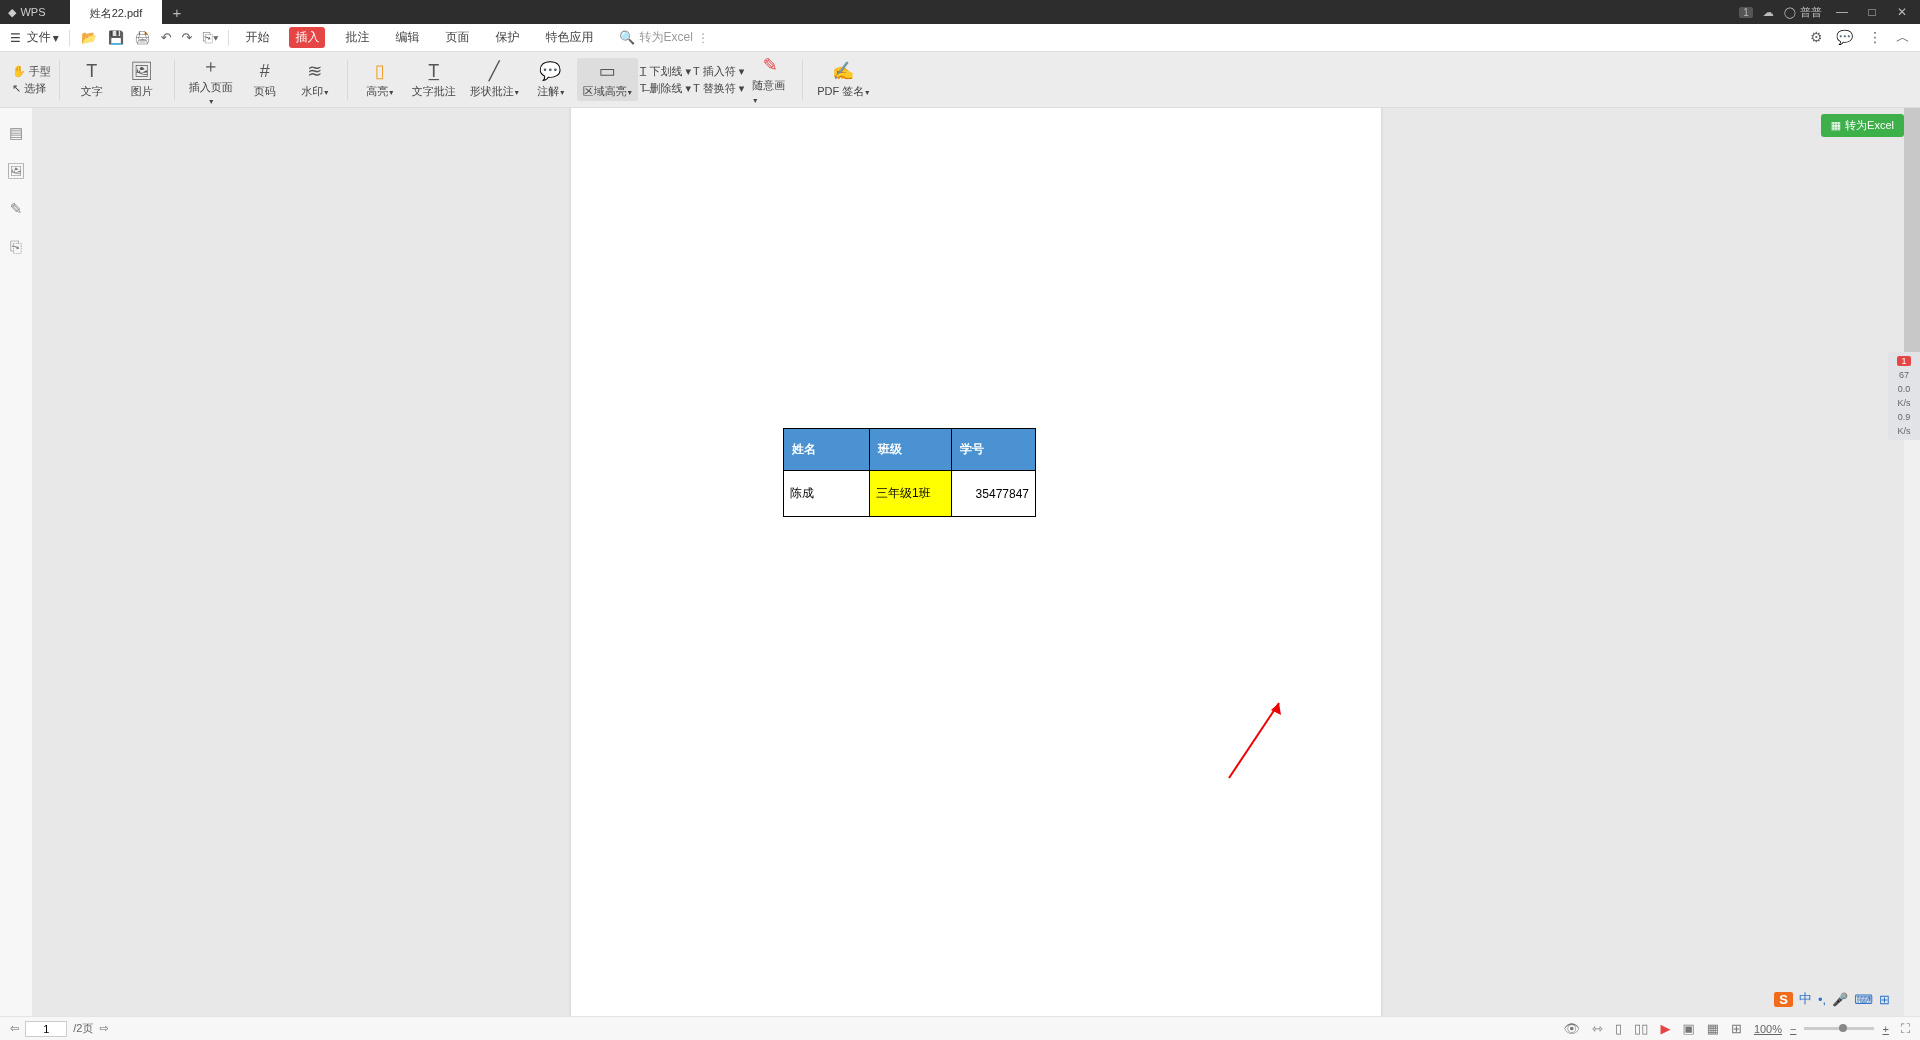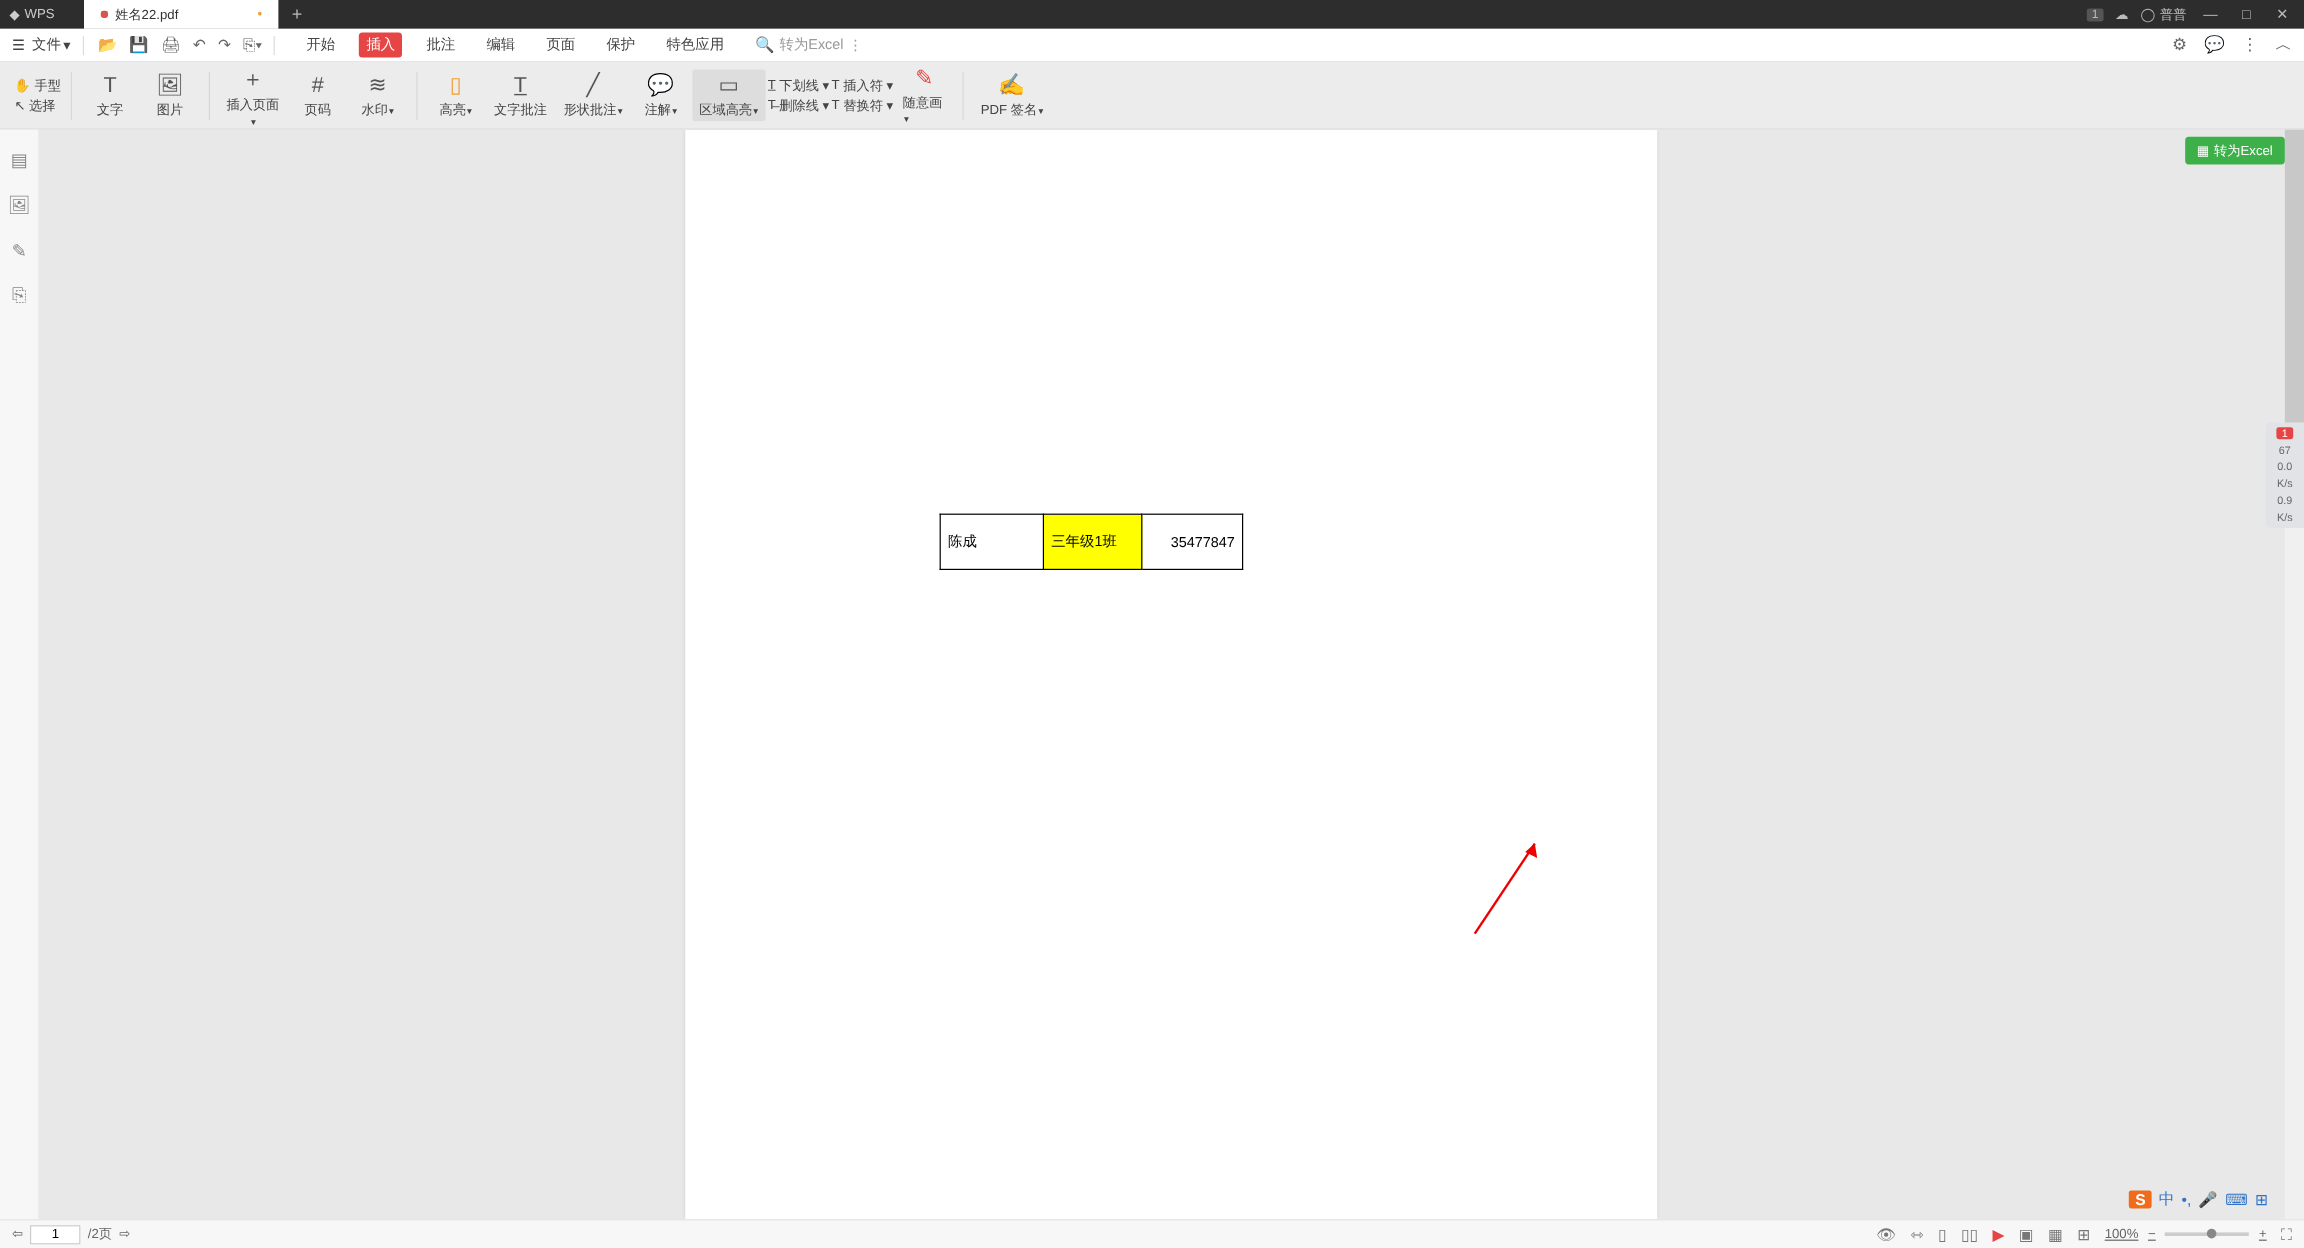--- a/index.html
+++ b/index.html
@@ -1,34 +1,34 @@
 <!DOCTYPE html>
 <html><head>
 <meta charset="utf-8">
 <style>
 *{box-sizing:border-box;margin:0;padding:0;font-family:"Microsoft YaHei",Arial,sans-serif;}
 body{background:#f0f0f0;width:1920px;height:1040px;overflow:hidden;position:relative;}
 
 .titlebar{height:24px;background:#2d2d2d;display:flex;align-items:center;color:#fff;font-size:11px;}
 .titlebar .wps-logo{width:70px;padding-left:8px;display:flex;align-items:center;gap:4px;color:#ccc;}
-.titlebar .tab{background:#fff;color:#333;height:24px;display:flex;align-items:center;padding:0 14px;gap:6px;}
+.titlebar .tab{background:#fff;color:#333;height:24px;display:flex;align-items:center;padding:0 14px;gap:6px;flex-direction:column;}
 .titlebar .tab .dot{width:6px;height:6px;background:#d9534f;border-radius:2px;}
 .titlebar .tab .text{font-size:11px;}
 .titlebar .tab .mod{color:#f0a030;margin-left:60px;}
 .titlebar .newtab{width:30px;text-align:center;color:#bbb;font-size:15px;}
 .titlebar .right{margin-left:auto;display:flex;align-items:center;gap:10px;padding-right:8px;color:#bbb;}
 .titlebar .right .userarea{display:flex;align-items:center;gap:4px;}
 .titlebar .right .winbtn{width:20px;text-align:center;font-size:12px;}
 .badge1{background:#555;border-radius:2px;padding:0 4px;font-size:10px;}
 
 .menubar{height:28px;background:#fff;border-bottom:1px solid #e0e0e0;display:flex;align-items:center;font-size:12px;color:#444;padding:0 10px;gap:6px;}
 .menubar .filebtn{display:flex;align-items:center;gap:2px;}
 .menubar .qa{display:flex;align-items:center;gap:10px;color:#666;font-size:13px;margin-left:2px;}
 .menubar .divider{width:1px;height:16px;background:#ddd;margin:0 4px;}
-.menubar .menus{display:flex;gap:14px;margin-left:10px;}
+.menubar .menus{display:flex;gap:14px;}
 .menubar .menus span{padding:2px 6px;border-radius:3px;}
 .menubar .menus .active{background:#e64545;color:#fff;}
 .menubar .search{display:flex;align-items:center;gap:4px;color:#999;margin-left:14px;}
 .menubar .search .mag{font-size:13px;}
 .menubar .rightmenu{margin-left:auto;display:flex;gap:14px;color:#666;font-size:14px;}
 
 .ribbon{height:56px;background:#ececec;border-bottom:1px solid #dcdcdc;display:flex;align-items:center;padding:0 12px;gap:2px;font-size:11px;color:#444;}
 .rgrp{display:flex;flex-direction:column;align-items:center;gap:2px;padding:2px 6px;}
 .rgrp .ic,.rgrp-h .ic{font-size:18px;color:#555;}
 .rgrp.small{width:48px;}
@@ -229,20 +229,25 @@
   <span>▤</span>
   <span>🖼</span>
   <span>✎</span>
   <span>⎘</span>
 </div>
 
 <div class="content">
   <div class="page">
     <table class="datatable">
       <tbody>
+          <tr>
+        <th>姓名</th>
+        <th>班级</th>
+        <th>学号</th>
+      </tr>
       <tr>
             <td class="name">陈成</td>
             <td class="cls">三年级1班</td>
             <td class="num">35477847</td>
           </tr>
     </tbody>
       </table>
     <svg class="arrow" viewBox="0 0 100 100">
       <line x1="20" y1="90" x2="70" y2="15" stroke="#e00" stroke-width="2"></line>
       <polygon points="70,15 62,22 72,27" fill="#e00"></polygon>

